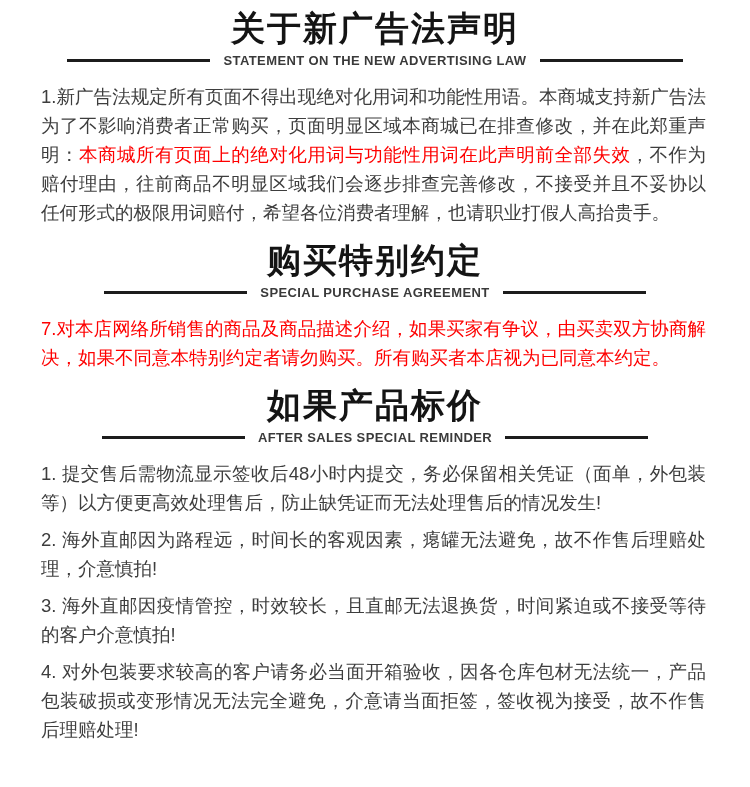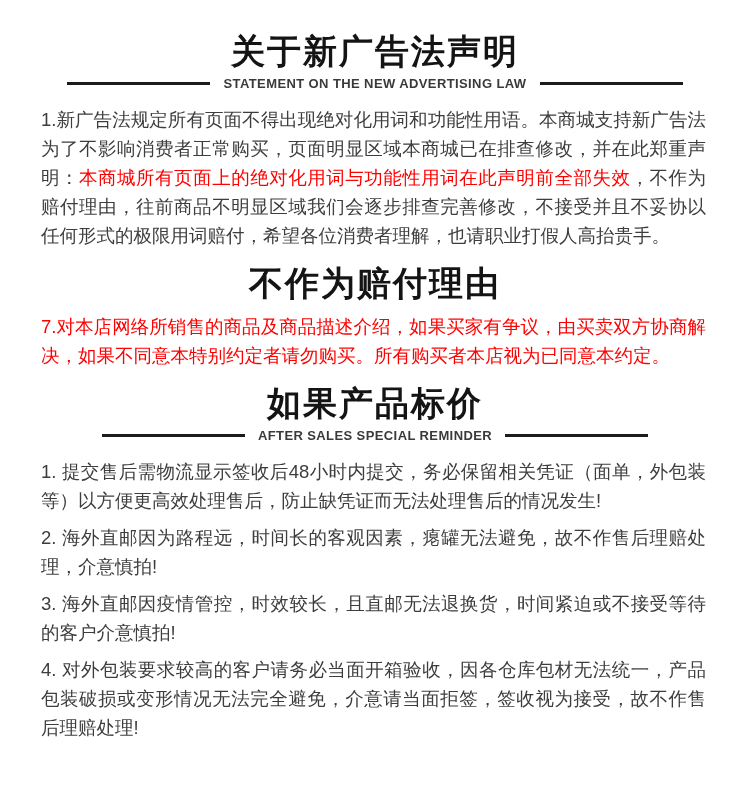--- a/index.html
+++ b/index.html
@@ -10,21 +10,21 @@
   body {
     width: 750px;
     height: 787px;
     overflow: hidden;
     font-family: "Liberation Sans", "DejaVu Sans", sans-serif;
   }
   main[data-name="statement-page"] {
     box-sizing: border-box;
     width: 750px;
     height: 787px;
-    padding-top: 30px;
+    padding-top: 7px;
     background: #ffffff;
   }
   section + section { margin-top: 12px; }
   .section-title {
     margin: 0;
     text-align: center;
     font-size: 34px;
     line-height: 42px;
     font-weight: 700;
     color: #141414;
@@ -71,21 +71,26 @@
       <div class="subtitle-row" data-name="section-subtitle">
         <span class="subtitle-line" data-name="subtitle-divider-line-left"></span>
         <span class="subtitle-label" data-name="subtitle-label">STATEMENT ON THE NEW ADVERTISING LAW</span>
         <span class="subtitle-line" data-name="subtitle-divider-line-right"></span>
       </div>
       <div class="content" data-name="section-body">
         <p class="para" data-name="paragraph"><span class="run-normal" data-name="text-run">1.新广告法规定所有页面不得出现绝对化用词和功能性用语。本商城支持新广告法为了不影响消费者正常购买，页面明显区域本商城已在排查修改，并在此郑重声明：</span><span class="run-red" data-name="highlighted-text-run">本商城所有页面上的绝对化用词与功能性用词在此声明前全部失效</span><span class="run-normal" data-name="text-run">，不作为赔付理由，往前商品不明显区域我们会逐步排查完善修改，不接受并且不妥协以任何形式的极限用词赔付，希望各位消费者理解，也请职业打假人高抬贵手。</span></p>
       </div>
     </section>
     <section data-name="section-purchase-agreement">
-      <h2 class="section-title" data-name="section-title">不作为赔付理由</h2>
+      <h2 class="section-title" data-name="section-title">购买特别约定</h2>
+      <div class="subtitle-row" data-name="section-subtitle">
+        <span class="subtitle-line" data-name="subtitle-divider-line-left"></span>
+        <span class="subtitle-label" data-name="subtitle-label">SPECIAL PURCHASE AGREEMENT</span>
+        <span class="subtitle-line" data-name="subtitle-divider-line-right"></span>
+      </div>
       <div class="content" data-name="section-body">
         <p class="para" data-name="paragraph"><span class="run-red" data-name="highlighted-text-run">7.对本店网络所销售的商品及商品描述介绍，如果买家有争议，由买卖双方协商解决，如果不同意本特别约定者请勿购买。所有购买者本店视为已同意本约定。</span></p>
       </div>
     </section>
     <section data-name="section-after-sales">
       <h2 class="section-title" data-name="section-title">如果产品标价</h2>
       <div class="subtitle-row" data-name="section-subtitle">
         <span class="subtitle-line" data-name="subtitle-divider-line-left"></span>
         <span class="subtitle-label" data-name="subtitle-label">AFTER SALES SPECIAL REMINDER</span>
         <span class="subtitle-line" data-name="subtitle-divider-line-right"></span>

